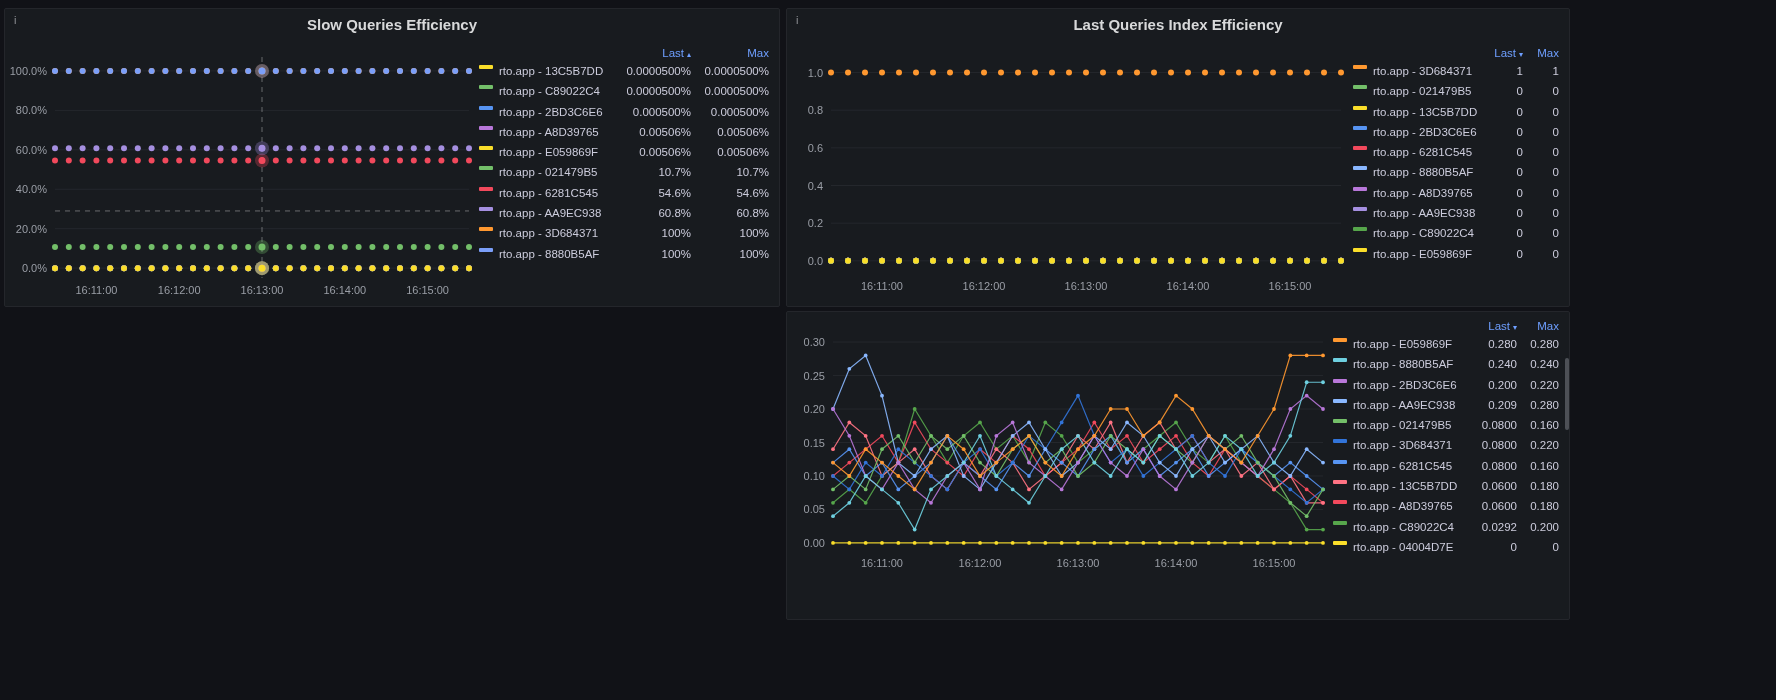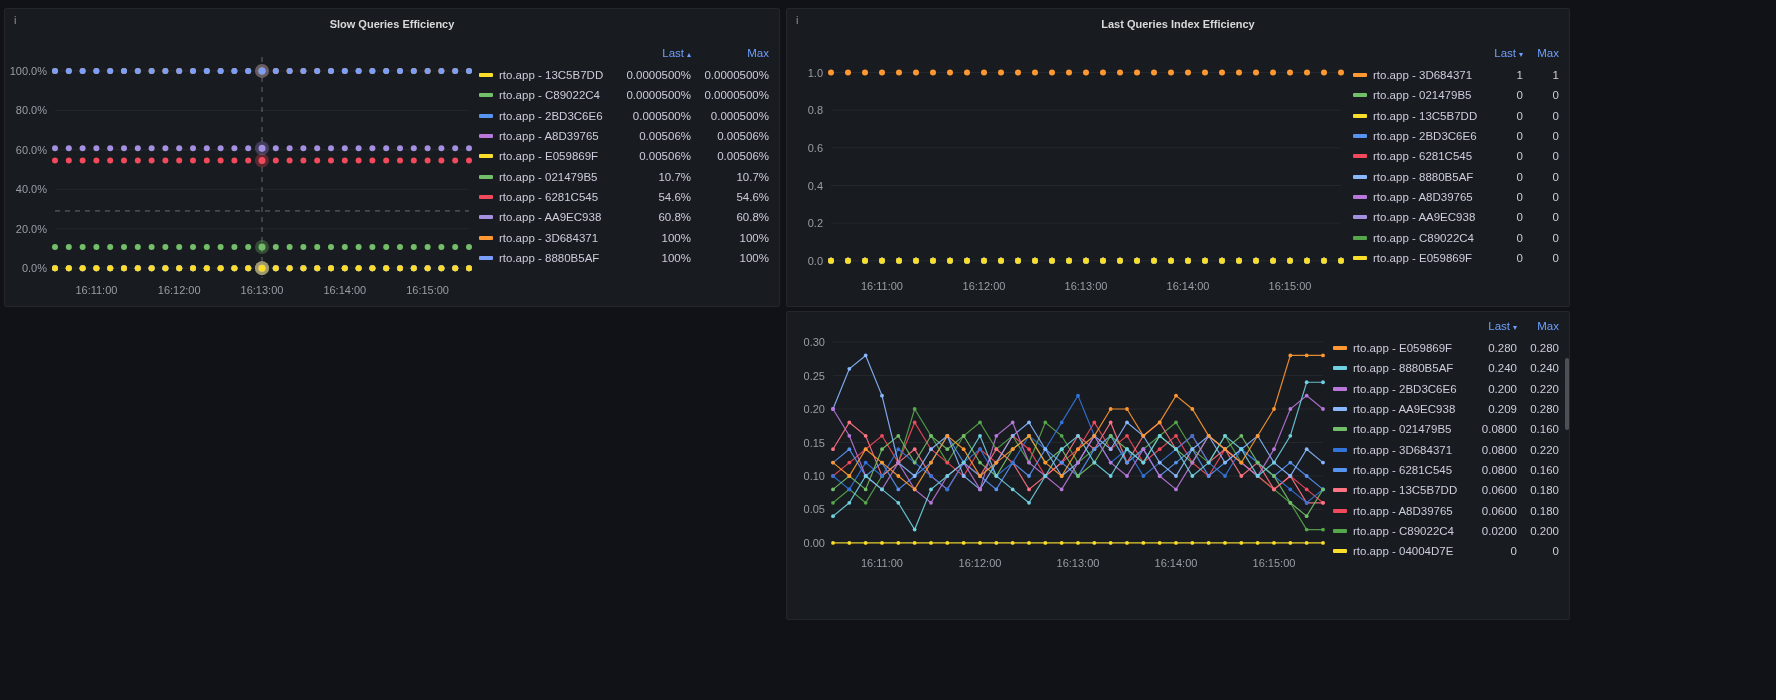--- a/index.html
+++ b/index.html
@@ -1,27 +1,27 @@
 <!DOCTYPE html>
 <html><head>
 <meta charset="utf-8">
 <style>
   html,body{margin:0;padding:0}
   body{width:1776px;height:700px;background:#111217;font-family:"Liberation Sans",sans-serif;position:relative;overflow:hidden}
   .panel{position:absolute;background:#181b1f;border:1px solid #24262b;border-radius:2px;display:flex;flex-direction:column}
   .panel-header{height:30px;flex:none;display:flex;align-items:center;justify-content:center;position:relative}
-  .panel-title{font-size:11px;font-weight:600;color:#d8d9da;cursor:pointer}
+  .panel-title{font-size:15px;font-weight:600;color:#d8d9da;cursor:pointer}
   .info-corner{position:absolute;left:9px;top:5px;font-size:11px;color:#8e9196}
   .panel-body{flex:1;display:flex;min-height:0}
   svg.chart{flex:none;display:block}
   .axis-label{fill:#9a9ea6;font-size:11px}
   .legend{flex:1;padding:8px 10px 0 0;font-size:11.5px;color:#ccccdc;min-width:0}
   .legend-header{display:flex;height:18px;color:#6e9fff}
   .legend-header .col-name{flex:1}
-  .legend-row{display:flex;align-items:center;height:20.3px}
+  .legend-row{display:flex;align-items:flex-start;height:20.3px}
   .swatch{flex:none;width:14px;height:4px;border-radius:1px;margin-right:6px}
   .series-name{flex:1;white-space:nowrap;overflow:hidden;text-overflow:ellipsis;cursor:pointer}
   .val{text-align:right;flex:none}
   .caret{font-size:8px;margin-left:3px}
   .p1 .val-last{width:72px}.p1 .val-max{width:78px}
   .p2 .val-last{width:42px}.p2 .val-max{width:36px}
   .p3 .val-last{width:50px}.p3 .val-max{width:42px}
   .p3 .legend{position:relative}
   .legend-scrollbar{position:absolute;right:0;top:46px;width:4px;height:72px;background:rgba(202,204,216,0.3);border-radius:2px}
 </style>
@@ -1366,21 +1366,21 @@
           </div>
           <div class="legend-row">
             <span class="swatch" style="background: rgb(242, 73, 92);"></span>
             <span class="series-name">rto.app - A8D39765</span>
             <span class="val val-last">0.0600</span>
             <span class="val val-max">0.180</span>
           </div>
           <div class="legend-row">
             <span class="swatch" style="background: rgb(86, 166, 75);"></span>
             <span class="series-name">rto.app - C89022C4</span>
-            <span class="val val-last">0.0200</span>
+            <span class="val val-last">0.0292</span>
             <span class="val val-max">0.200</span>
           </div>
           <div class="legend-row">
             <span class="swatch" style="background: rgb(250, 222, 42);"></span>
             <span class="series-name">rto.app - 04004D7E</span>
             <span class="val val-last">0</span>
             <span class="val val-max">0</span>
           </div>
         </div>
       <div class="legend-scrollbar"></div>

